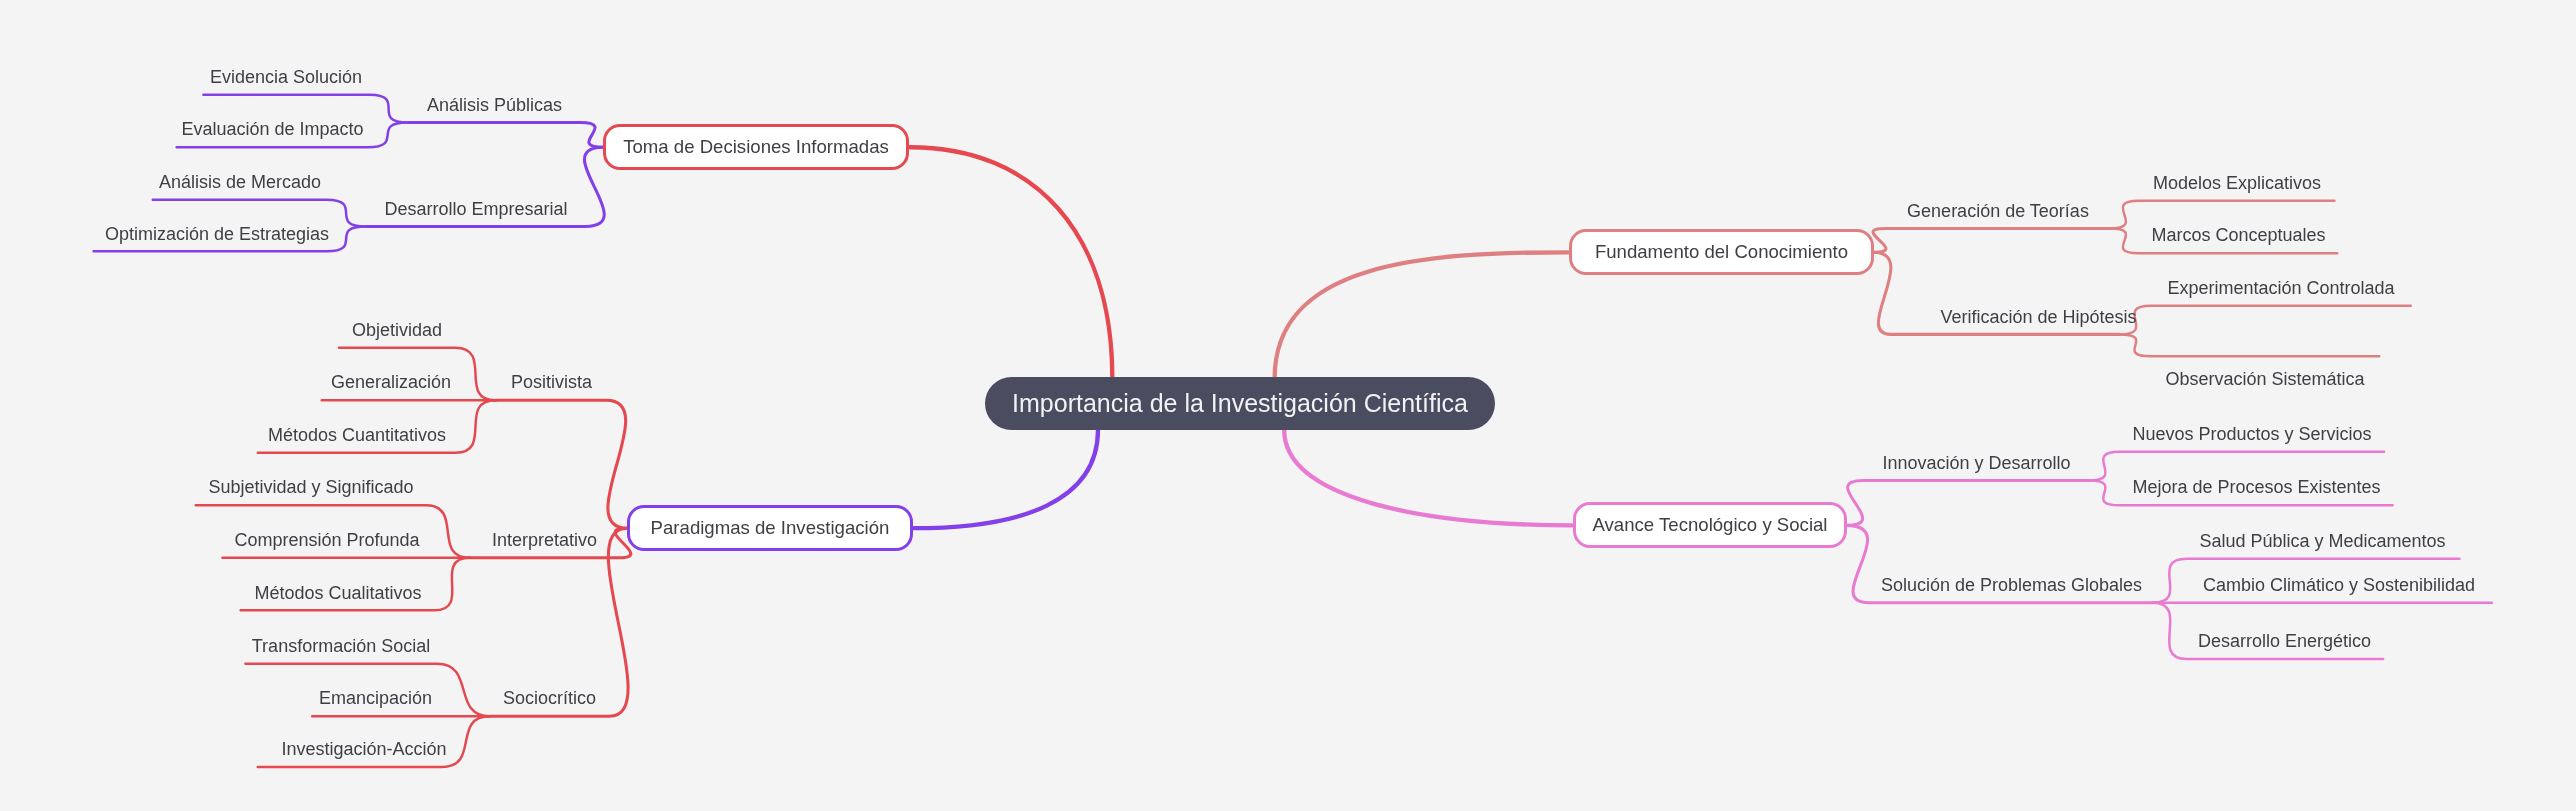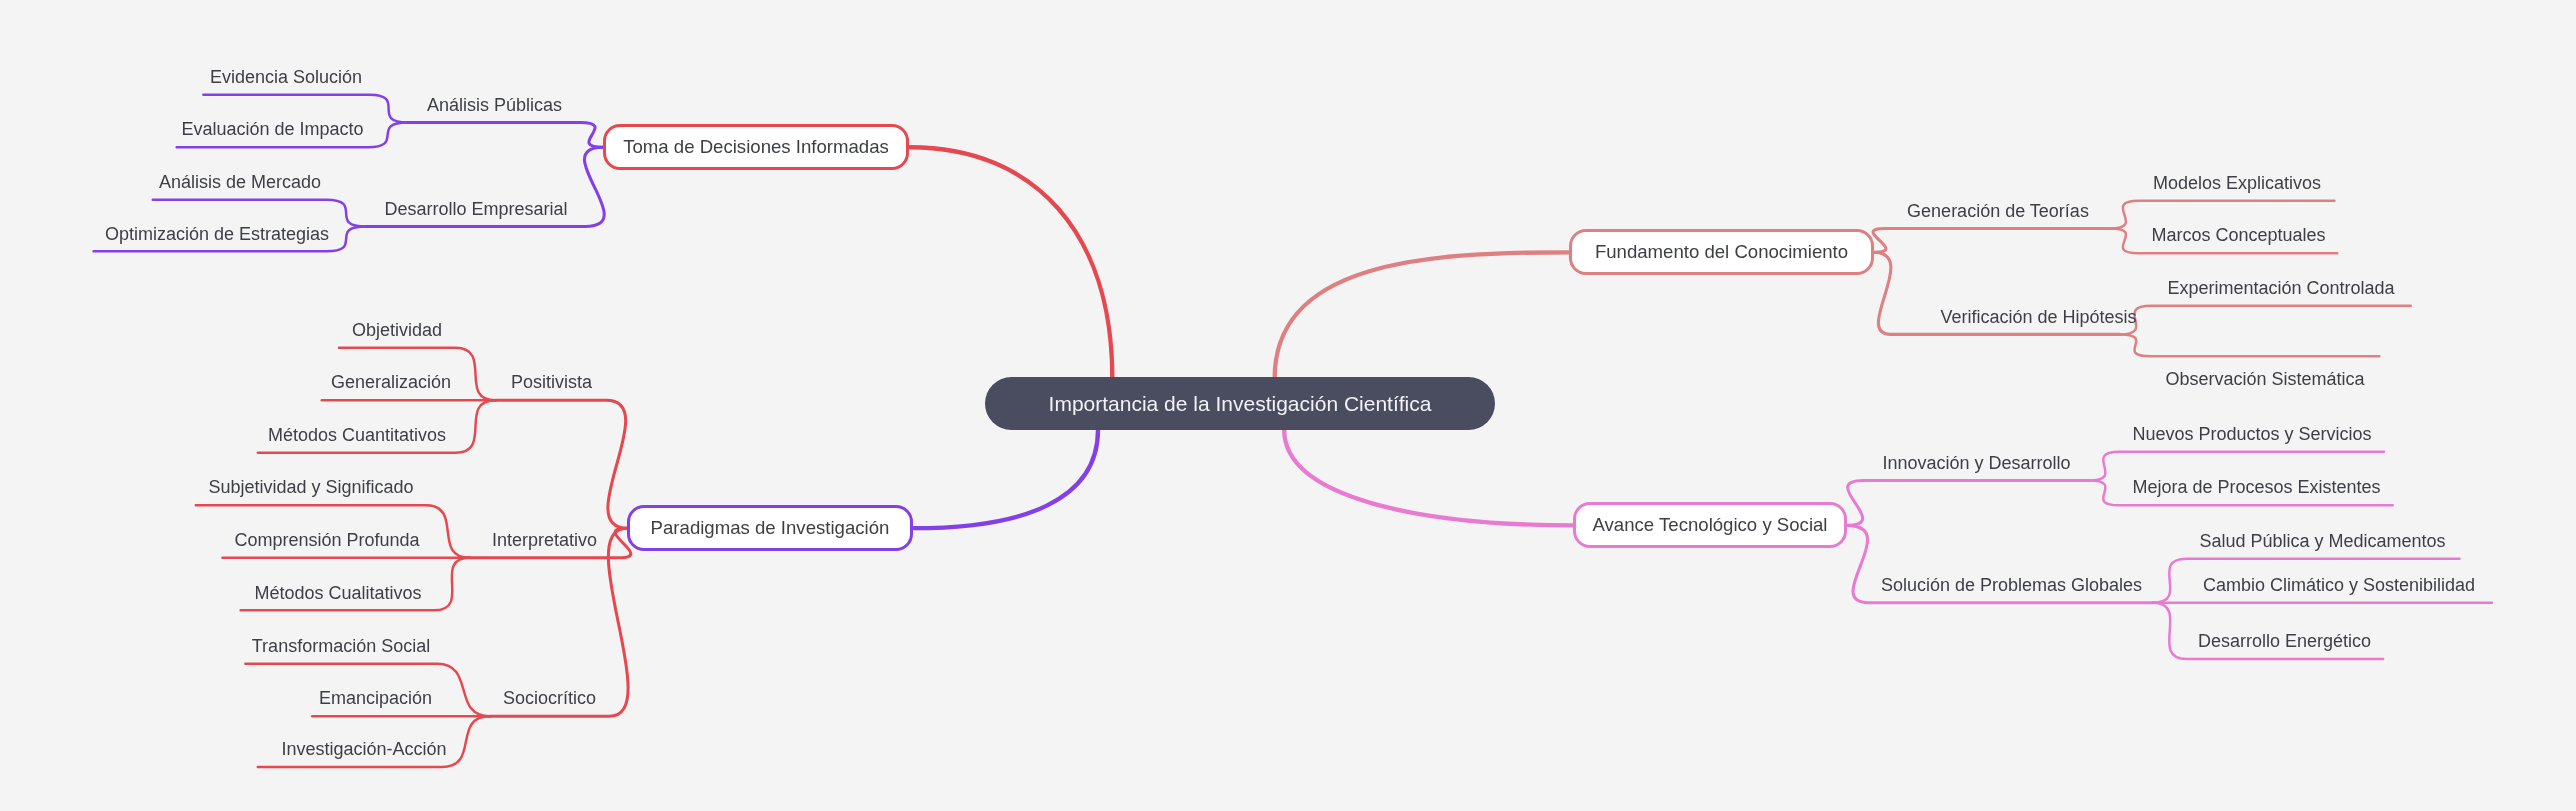--- a/index.html
+++ b/index.html
@@ -29,21 +29,21 @@
     box-sizing:border-box;
   }
   .b-red{border:3.3px solid var(--red,#e5484e);}
   .b-purple{border:3.3px solid var(--purple,#8340e8);}
   .b-salmon{border:3.3px solid var(--salmon,#de7f82);}
   .b-pink{border:3.3px solid var(--pink,#e87ad2);}
   .mm-root{
     position:absolute;left:985px;top:377px;width:510px;height:53px;
     background:var(--node_fill,#4a4c60);border-radius:27px;
     display:flex;align-items:center;justify-content:center;
-    font-size:21px;color:var(--root_text,#f2f2f5);white-space:nowrap;
+    font-size:25px;color:var(--root_text,#f2f2f5);white-space:nowrap;
   }
 </style>
 </head>
 <body>
 
 <div class="stage">
 
   <svg class="links" width="2576" height="812" viewBox="0 0 2698 850">
 
     <path class="lvl1 c-red" d="M 1165,396 C 1165,245 1085,154 953,154"></path>

